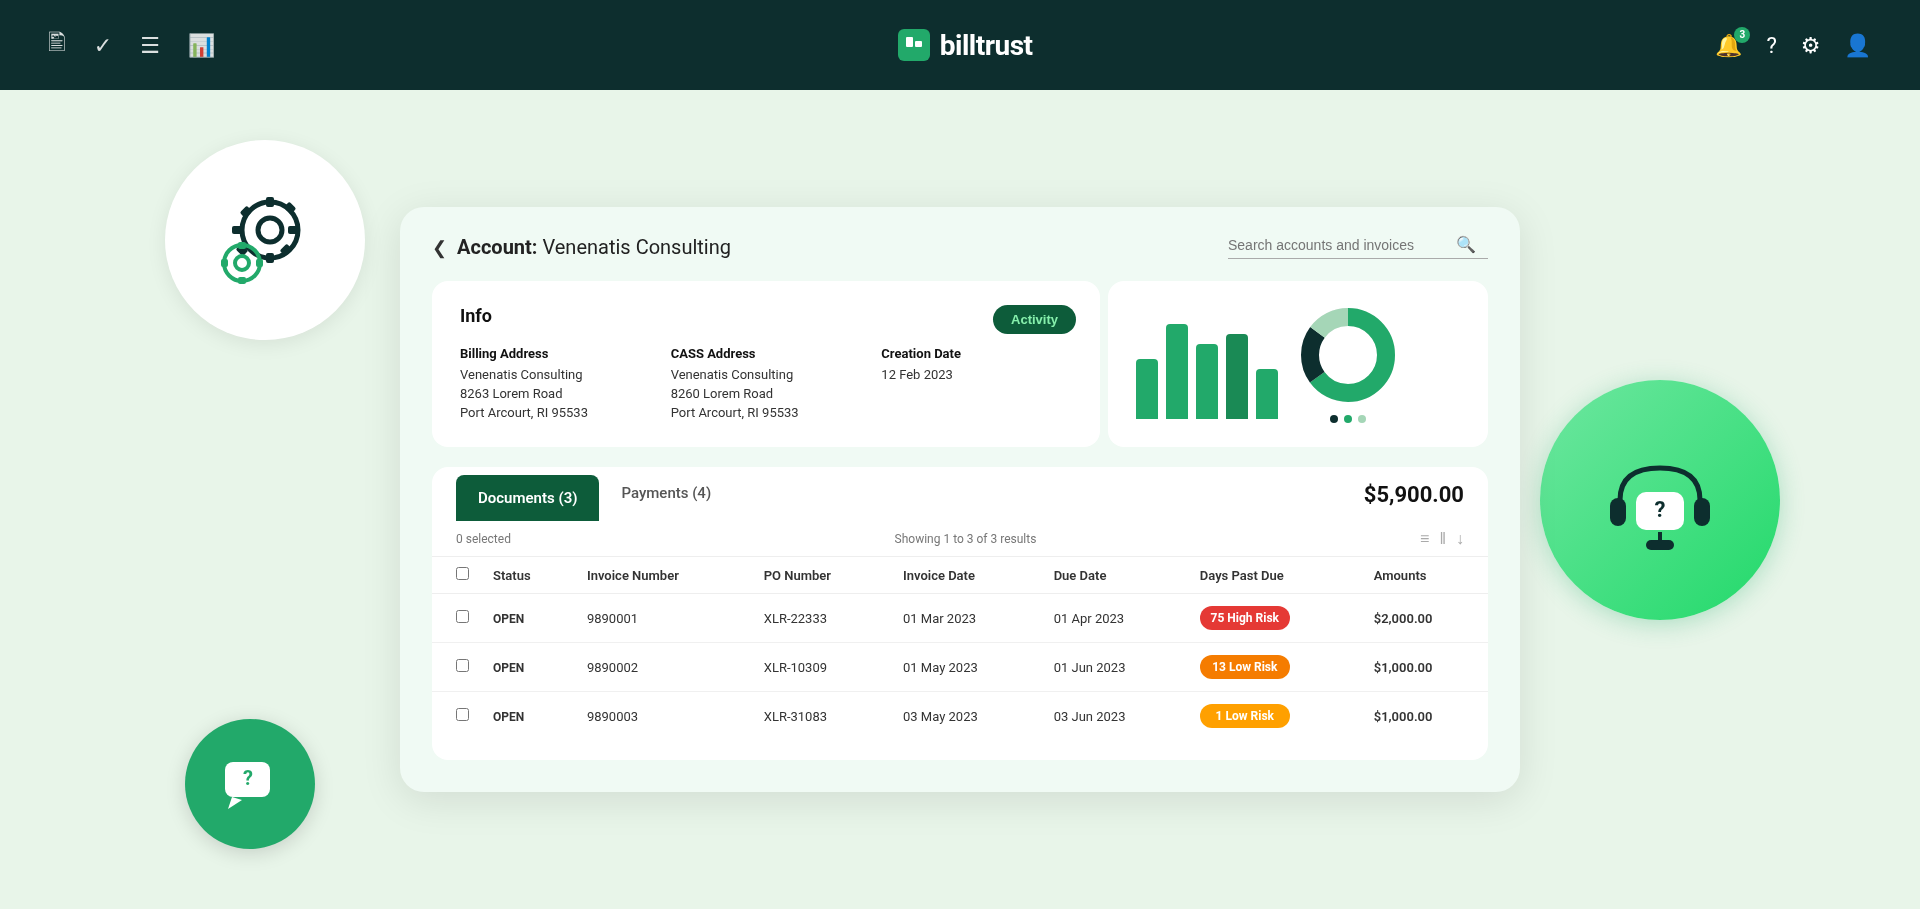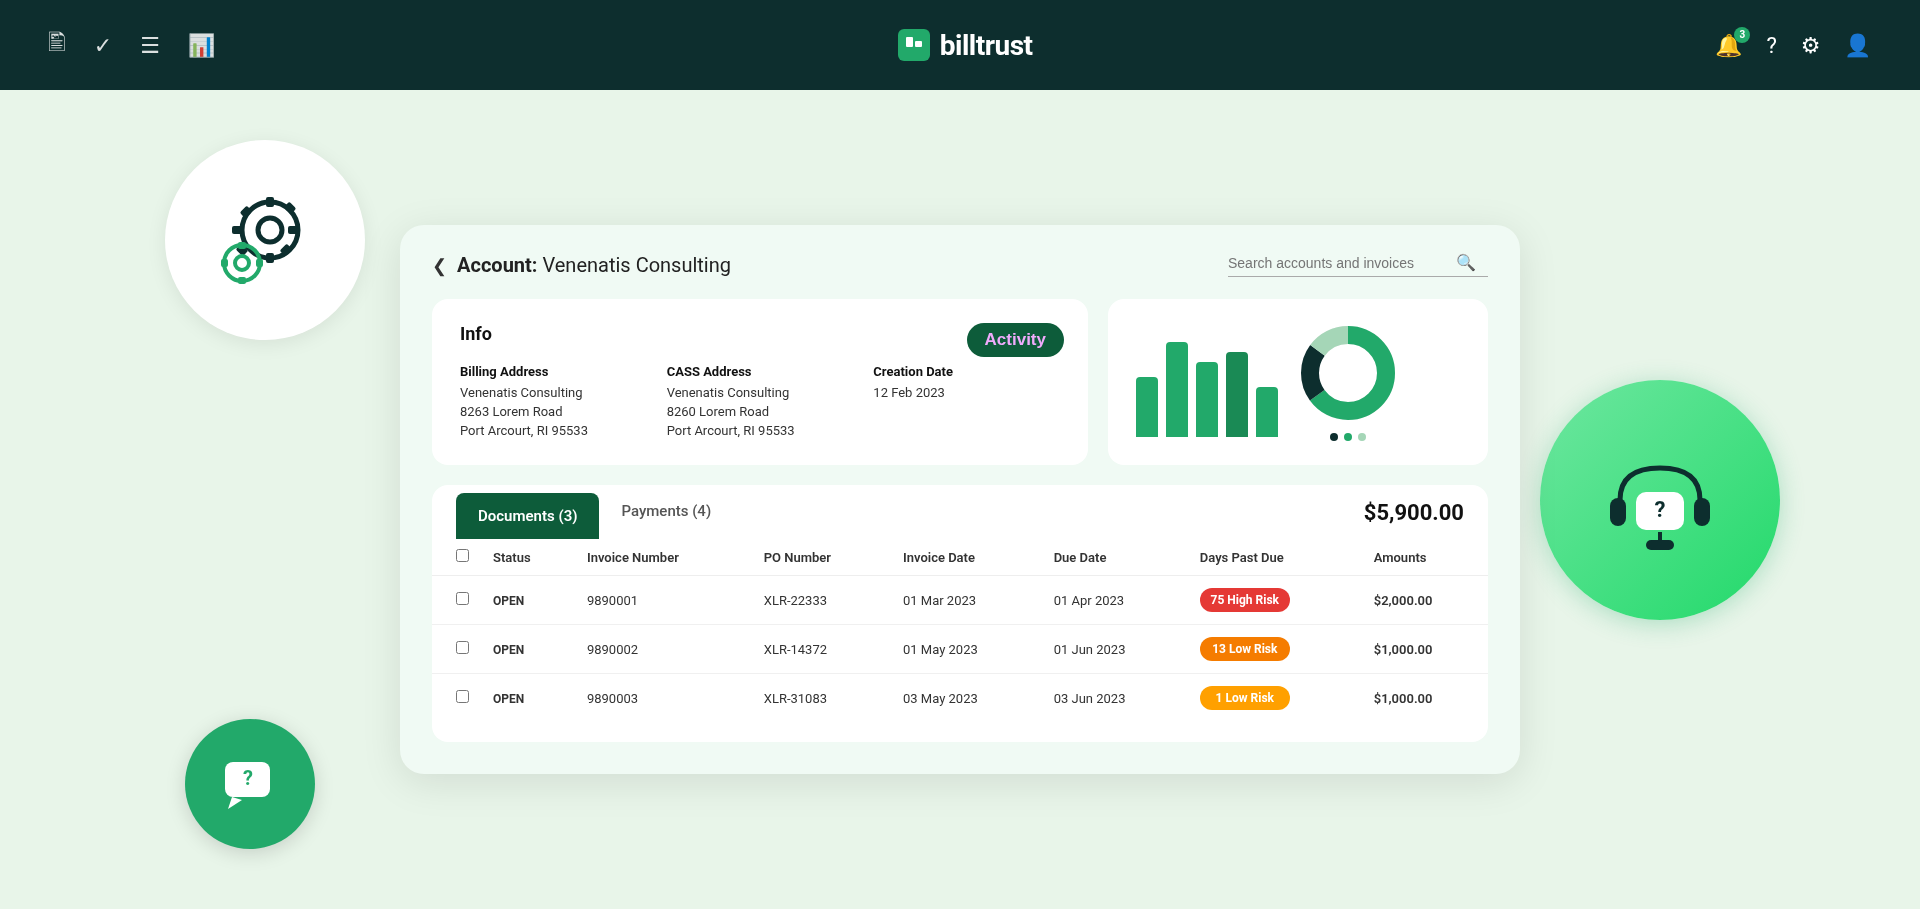--- a/index.html
+++ b/index.html
@@ -188,21 +188,21 @@
       width: 220px;
     }
     .search-box .search-icon {
       color: #555;
       font-size: 16px;
     }
 
     
     .top-row {
       display: flex;
-      gap: 20px;
+      gap: 8px;
       margin-bottom: 20px;
     }
 
     
     .info-card {
       background: #fff;
       border-radius: 16px;
       padding: 24px 28px;
       flex: 1;
       position: relative;
@@ -211,22 +211,22 @@
       font-size: 18px;
       font-weight: 700;
       color: #111;
       margin-bottom: 20px;
     }
     .activity-btn {
       position: absolute;
       top: 24px;
       right: 24px;
       background: #0d5c3a;
-      color: #f0abfc;
-      font-size: 17px;
+      color: #86efac;
+      font-size: 13px;
       font-weight: 600;
       border: none;
       border-radius: 20px;
       padding: 7px 18px;
       cursor: pointer;
     }
     .info-grid {
       display: grid;
       grid-template-columns: 1fr 1fr 1fr;
       gap: 12px 20px;
@@ -543,20 +543,29 @@
 
     <div class="docs-section">
       <div class="docs-header">
         <div class="tabs">
           <div class="tab active">Documents (3)</div>
           <div class="tab">Payments (4)</div>
         </div>
         <div class="total-amount">$5,900.00</div>
       </div>
 
+      <div class="table-meta">
+        <span>0 selected</span>
+        <span>Showing 1 to 3 of 3 results</span>
+        <div class="table-actions">
+          <span>≡</span>
+          <span>‖</span>
+          <span>↓</span>
+        </div>
+      </div>
 
       <table>
         <thead>
           <tr>
             <th>
               <input type="checkbox" style="">
             </th>
             <th>Status</th>
             <th>Invoice Number</th>
             <th>PO Number</th>
@@ -580,21 +589,21 @@
       <span class="risk-badge risk-high">75 High Risk</span>
     </td>
     <td class="amount">$2,000.00</td>
   </tr>
             <tr>
     <td>
       <input type="checkbox" style="">
     </td>
     <td><span class="status-open">OPEN</span></td>
     <td>9890002</td>
-    <td>XLR-14372</td>
+    <td>XLR-10309</td>
     <td>01 May 2023</td>
     <td>01 Jun 2023</td>
     <td>
       <span class="risk-badge risk-low-orange">13 Low Risk</span>
     </td>
     <td class="amount">$1,000.00</td>
   </tr>
             <tr>
     <td>
       <input type="checkbox" style="">

